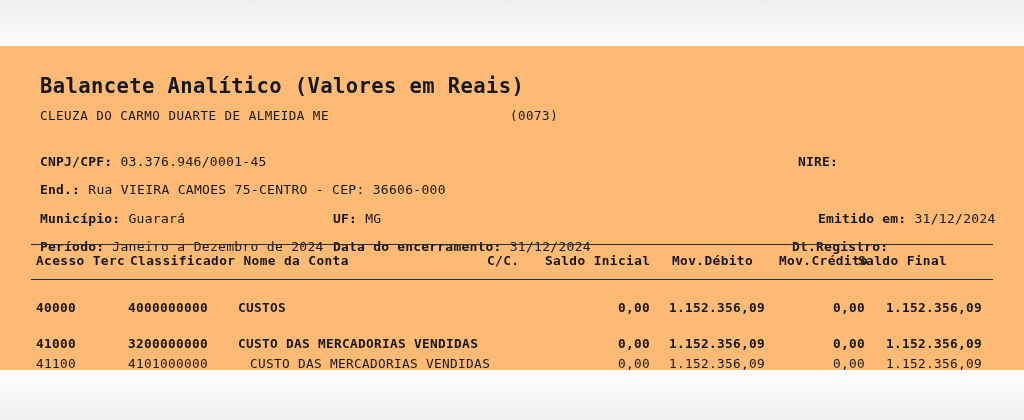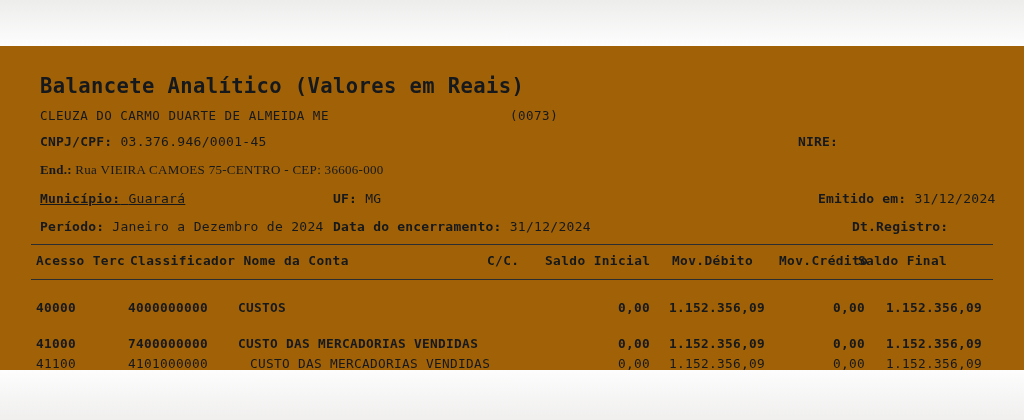--- a/index.html
+++ b/index.html
@@ -11,21 +11,21 @@
     height: 420px;
     background: #ffffff;
     font-family: "DejaVu Sans Mono", monospace;
     color: #15181c;
     overflow: hidden;
   }
   .page {
     position: relative;
     width: 1024px;
     height: 420px;
-    background: #a16207;
+    background: #fdba74;
   }
   
   .page::before {
     content: "";
     position: absolute;
     left: 0; top: 0; right: 0; height: 46px;
     background: linear-gradient(to bottom, #ededec 0%, #fdfdfd 100%);
     pointer-events: none;
   }
   .page::after {
@@ -82,38 +82,39 @@
     font-size: 12.5px;
     letter-spacing: 0.5px;
     margin-left: 44px;
   }
 
   .row {
     position: absolute;
     font-size: 13px;
     letter-spacing: 0.3px;
     white-space: nowrap;
+    margin-top: 20px;
   }
   .lbl {
     font-weight: bold;
     letter-spacing: 0.2px;
   }
   .val {
     font-weight: normal;
   }
 
   .r-cnpj   { left: 40px;  top: 88px; }
   .r-nire   { left: 798px; top: 88px; }
-  .r-end    { left: 40px;  top: 116px; font-family: Liberation Serif, serif; }
-  .r-mun    { left: 40px;  top: 145px; text-decoration: underline; }
+  .r-end    { left: 40px;  top: 116px; }
+  .r-mun    { left: 40px;  top: 145px; }
   .r-uf     { left: 333px; top: 145px; }
   .r-emit   { left: 818px; top: 145px; }
   .r-per    { left: 40px;  top: 173px; }
   .r-enc    { left: 333px; top: 173px; }
-  .r-dtreg  { left: 852px; top: 173px; text-align: center; }
+  .r-dtreg  { left: 792px; top: 173px; text-align: center; }
 
   .rule {
     position: absolute;
     left: 31px;
     width: 962px;
     height: 1px;
     background: #2a2d31;
   }
   .rule-top { top: 198px; }
   .rule-bot { top: 233px; }
@@ -262,21 +263,21 @@
       <span class="c-class">4000000000</span>
       <span class="c-nome">CUSTOS</span>
       <span class="c-sini">0,00</span>
       <span class="c-mdeb">1.152.356,09</span>
       <span class="c-mcre">0,00</span>
       <span class="c-sfin">1.152.356,09</span>
     </div>
 
     <div class="trow trow-1 bold">
       <span class="c-acesso">41000</span>
-      <span class="c-class">7400000000</span>
+      <span class="c-class">3200000000</span>
       <span class="c-nome">CUSTO DAS MERCADORIAS VENDIDAS</span>
       <span class="c-sini">0,00</span>
       <span class="c-mdeb">1.152.356,09</span>
       <span class="c-mcre">0,00</span>
       <span class="c-sfin">1.152.356,09</span>
     </div>
 
     <div class="trow trow-2 level2">
       <span class="c-acesso">41100</span>
       <span class="c-class">4101000000</span>

